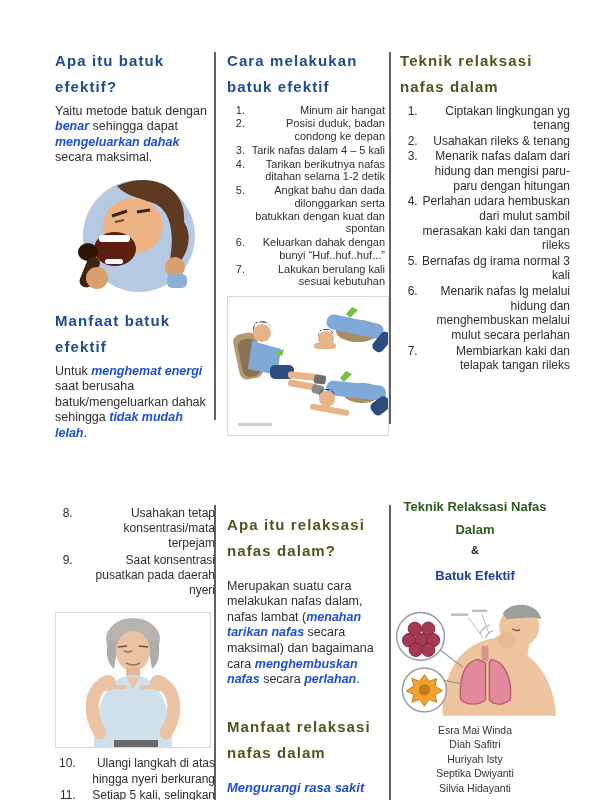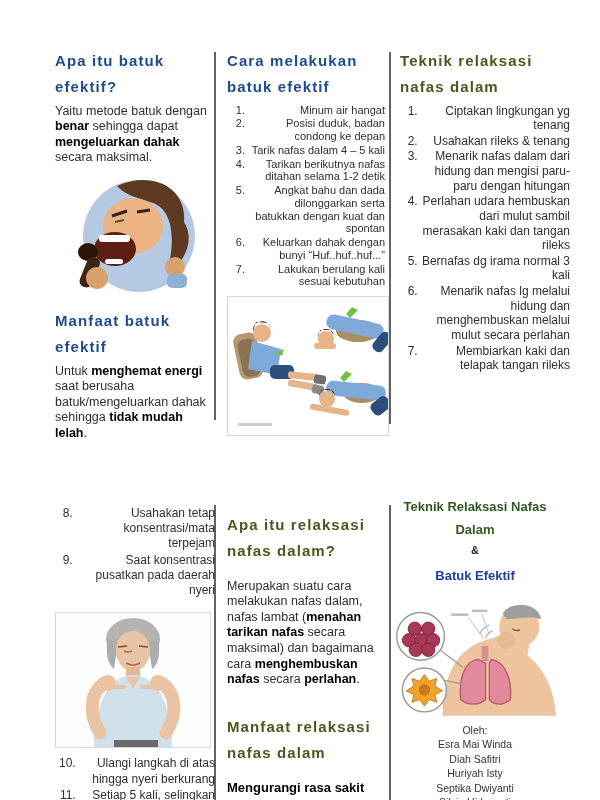--- a/index.html
+++ b/index.html
@@ -5,21 +5,21 @@
   html,body{margin:0;padding:0;background:#fff;}
   .canvas{position:relative;width:600px;height:800px;background:#ffffff;overflow:hidden;
           font-family:"Liberation Sans",sans-serif;color:#2e2e2e;}
   .col{position:absolute;}
   
   .hd{font-weight:bold;font-size:15px;line-height:1.75;letter-spacing:1.1px;margin:0;}
   .blue{color:#1c4b8f;}
   .green{color:#47591d;}
   
   .body{font-size:12.5px;line-height:1.25;color:#2e2e2e;margin:3px 0 0;}
-  .body b{color:#000000;}
+  .body b{color:#1d4ed8;font-style:italic;}
   
   ol.list{margin:3px 0 0;padding-left:21px;color:#2e2e2e;text-align:right;}
   ol.list li{margin:0 0 1px;}
   .list-sm{font-size:11px;line-height:1.16;}
   .list-md{font-size:12px;line-height:1.22;}
   
   .vsep{position:absolute;width:2px;background:#63625f;}
   
   .cover{text-align:center;}
   .cover-t{font-weight:bold;font-size:13px;line-height:1.75;color:#2d5a1d;margin:0;}
@@ -191,21 +191,20 @@
       <circle cx="36" cy="98" r="23" fill="#ffffff" stroke="#9a9a9a" stroke-width="1.5"></circle>
       <path d="M36,82 l5,7 8,-3 -2,8 8,5 -8,4 2,8 -8,-3 -5,7 -5,-7 -8,3 2,-8 -8,-4 8,-5 -2,-8 8,3 z" fill="#f2a32f" stroke="#c87b16"></path>
       <circle cx="36" cy="98" r="6" fill="#c9781a"></circle>
       <path d="M56,88 L78,92" stroke="#9a9a9a" stroke-width="1.2"></path>
       <rect x="64" y="18" width="18" height="2.5" fill="#bbb"></rect>
       <rect x="86" y="14" width="16" height="2.5" fill="#bbb"></rect>
       <path d="M82,22 L98,44 M96,18 L104,40" stroke="#bbb" stroke-width="1"></path>
     </svg>
 
     <div class="byline">
-      <div>Oleh:</div>
       <div>Esra Mai Winda</div>
       <div>Diah Safitri</div>
       <div>Huriyah Isty</div>
       <div>Septika Dwiyanti</div>
       <div>Silvia Hidayanti</div>
     </div>
 
   </div>
 
 </div>

